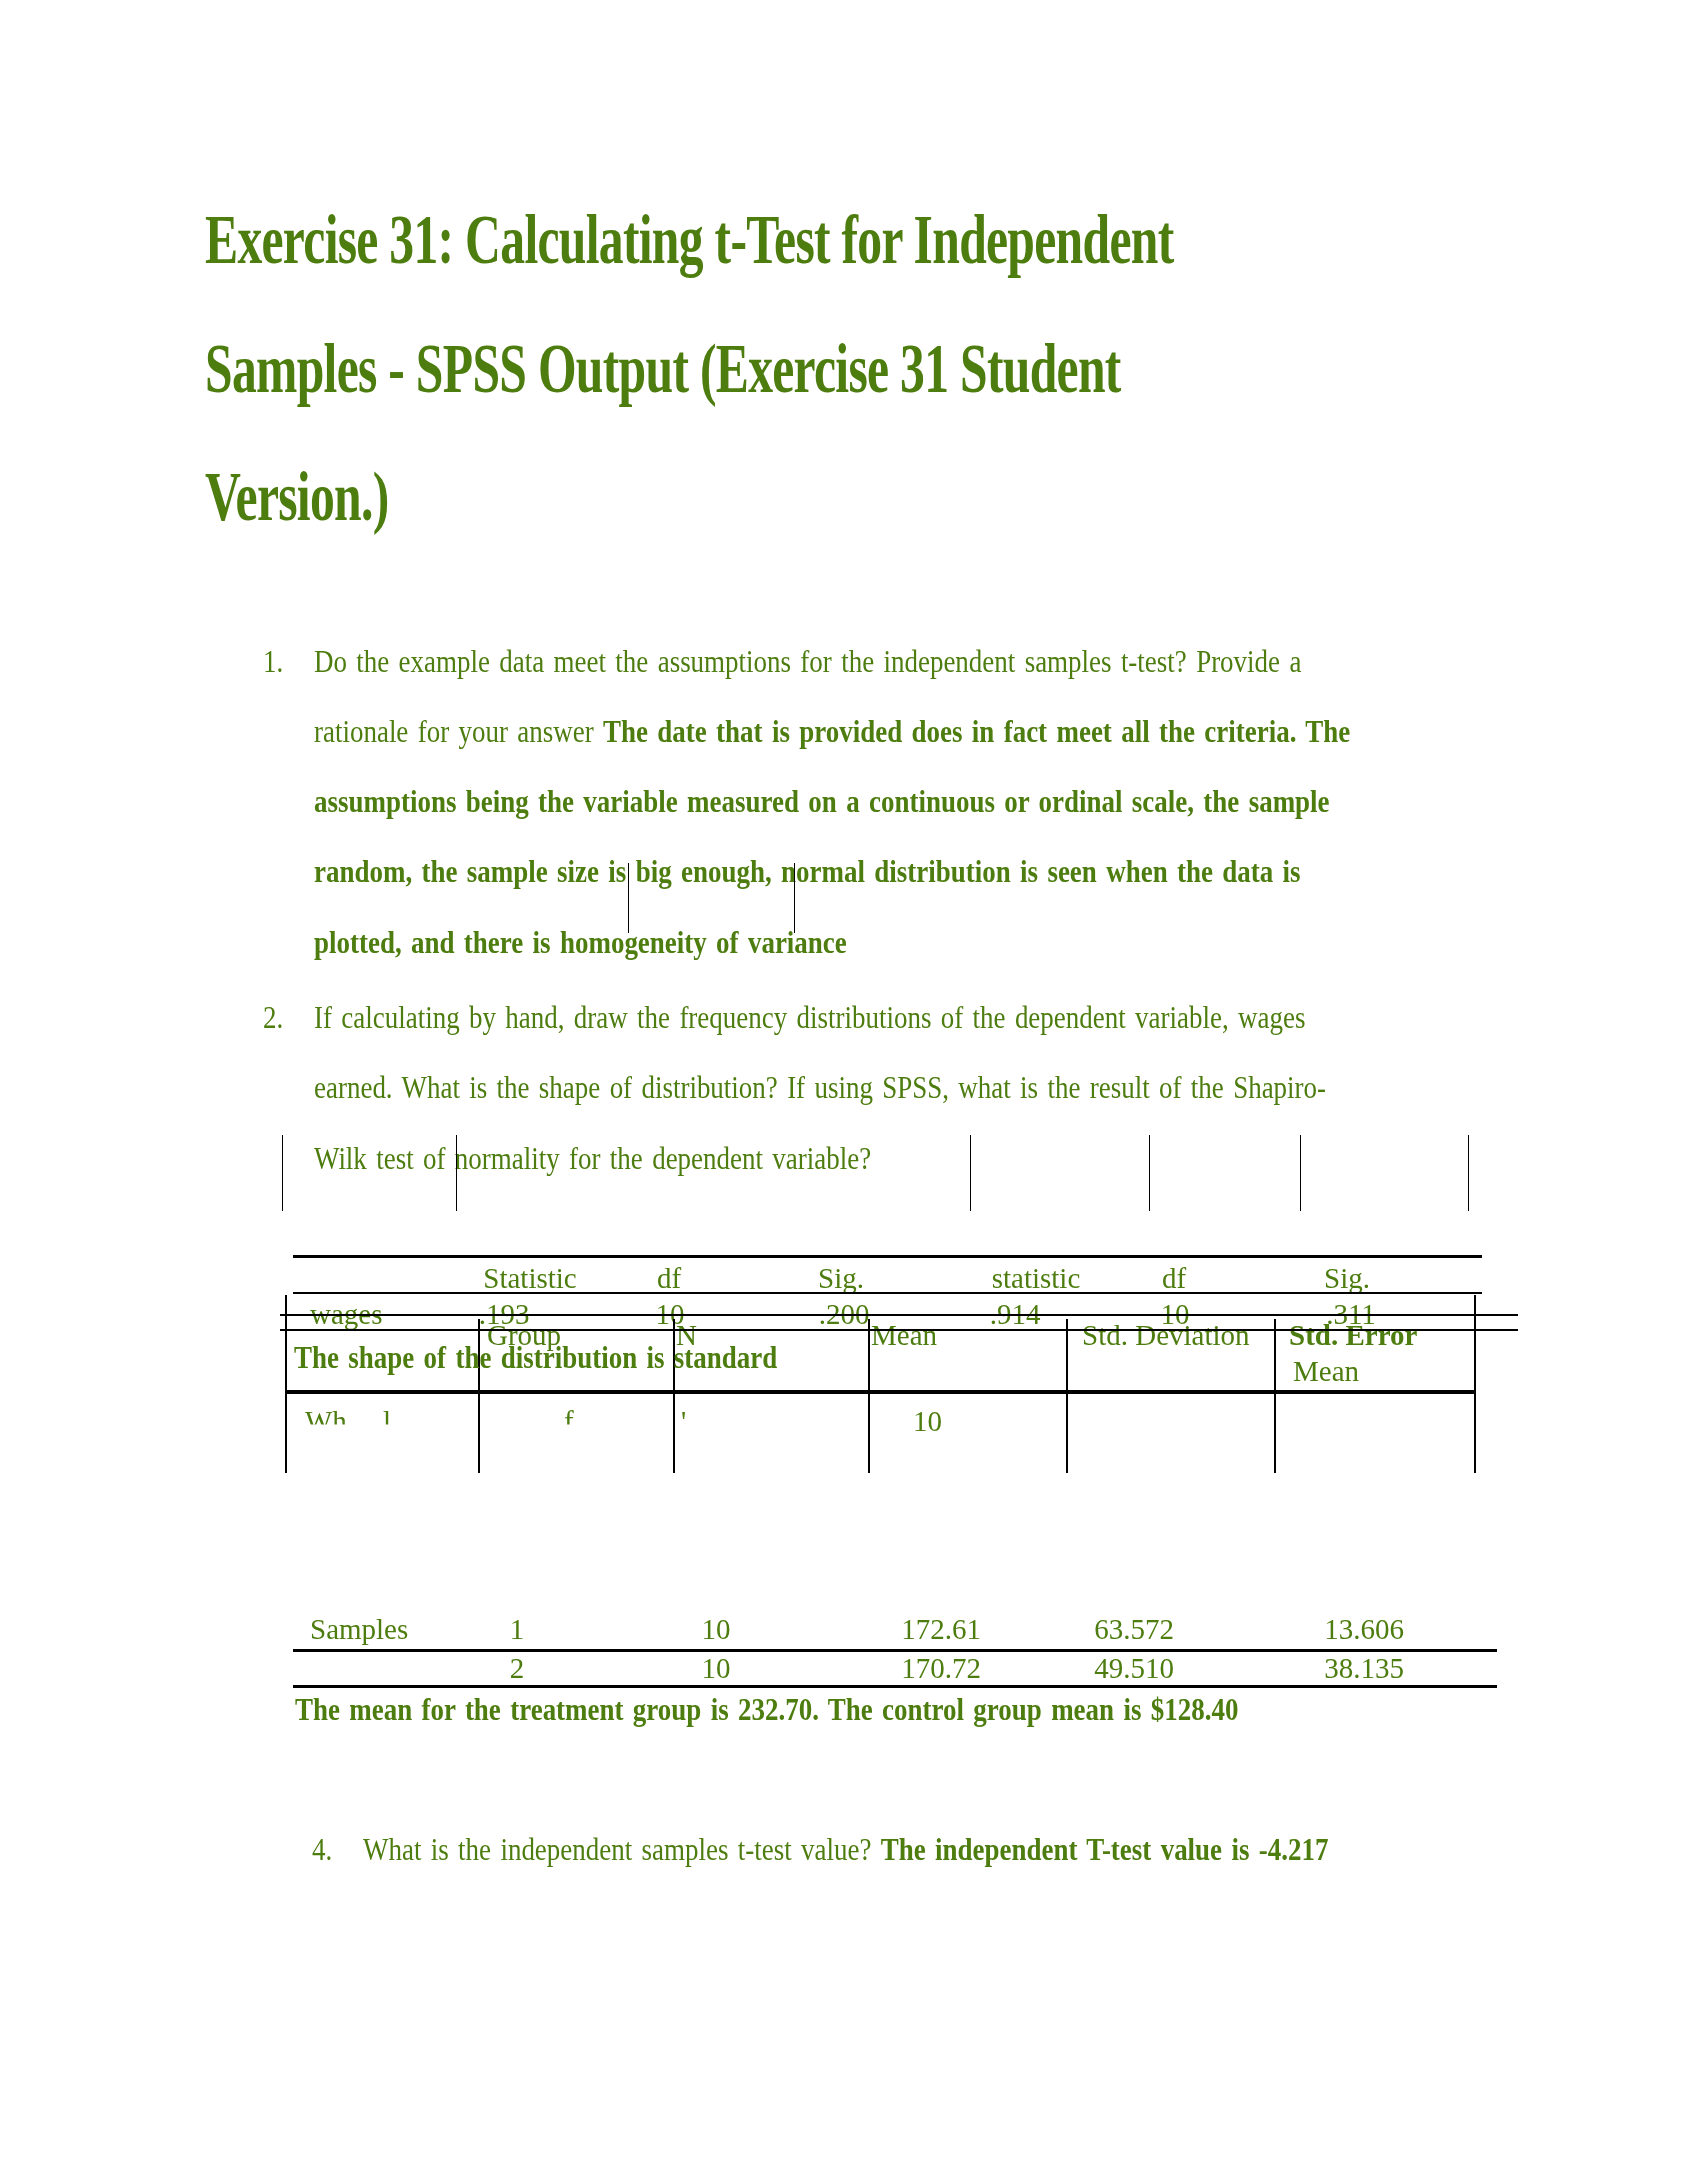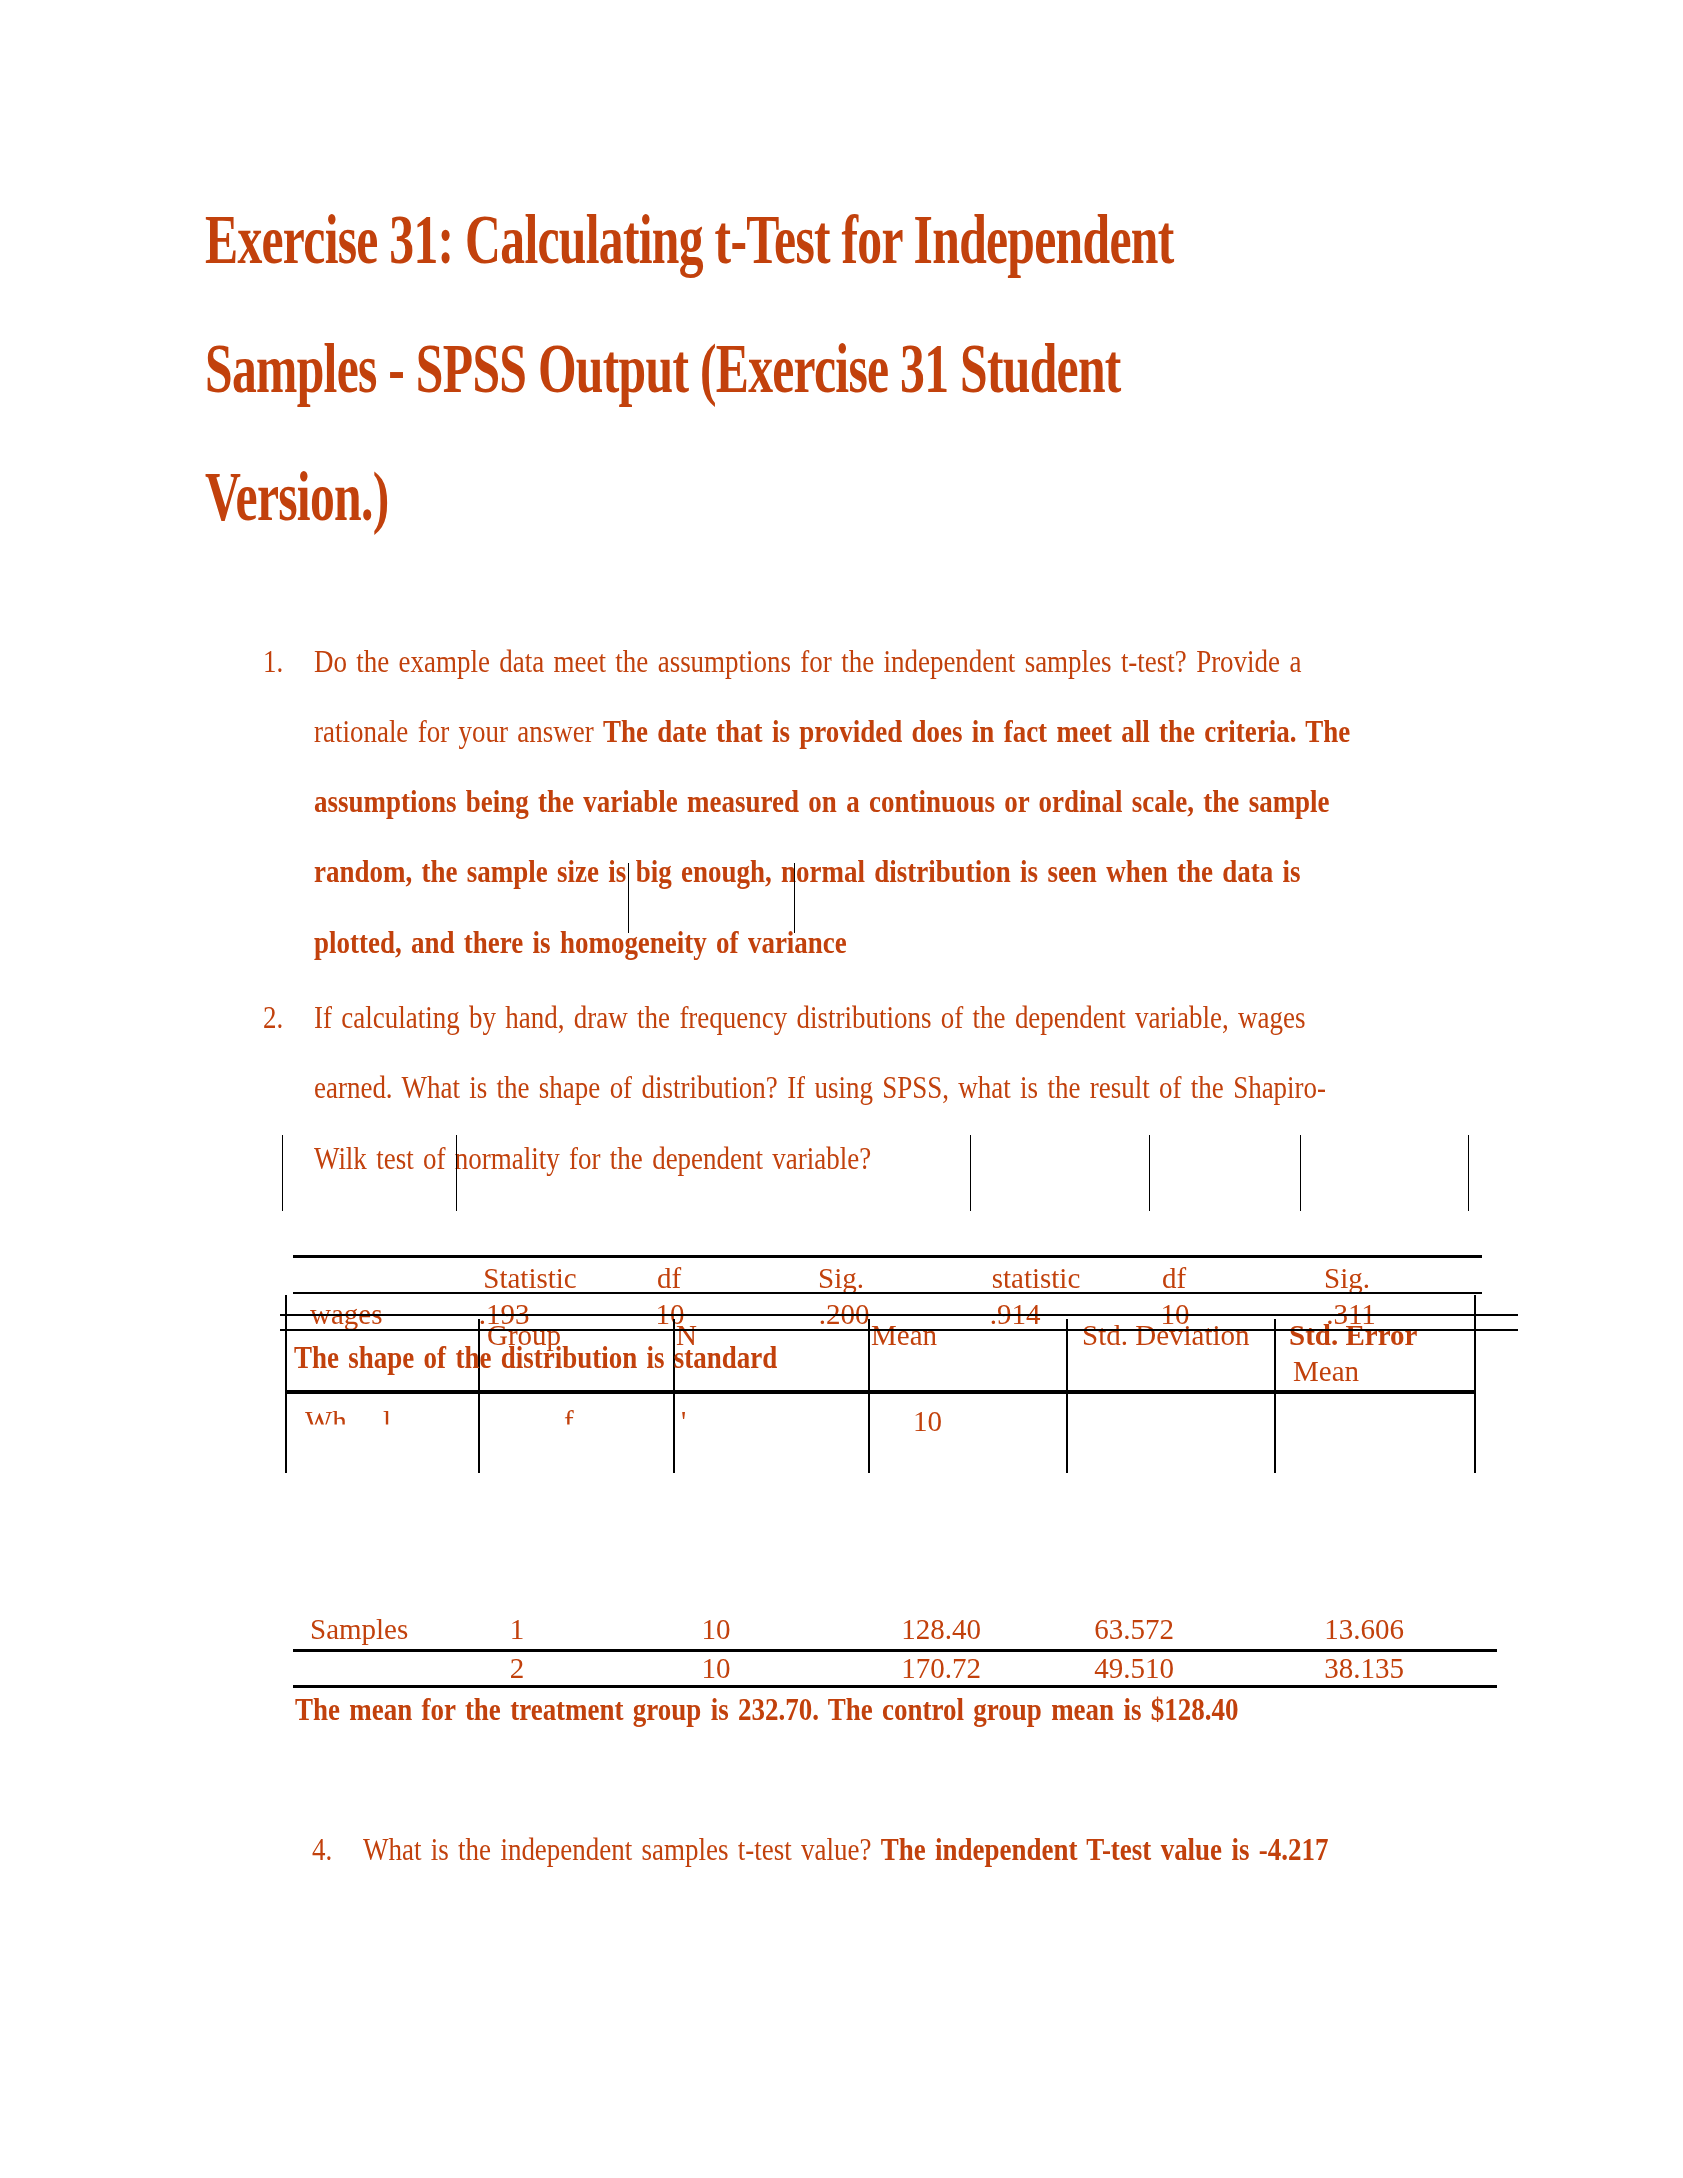--- a/index.html
+++ b/index.html
@@ -1,18 +1,18 @@
 <!DOCTYPE html>
 <html><head>
 <meta charset="utf-8">
 <style>
   html,body { margin:0; padding:0; background:#e8e8e8; }
   .page {
     position:relative; width:1683px; height:2178px;
-    background:#ffffff; color:#c2410c;
+    background:#ffffff; color:#4d7c0f;
     font-family:"Liberation Serif", serif;
     overflow:hidden; margin:0 auto;
   }
   
   .t {
     position:absolute; font-weight:bold; font-size:69px; line-height:1.1;
     white-space:nowrap; transform:scaleX(0.72); transform-origin:0 0;
     letter-spacing:-1px;
   }
   
@@ -102,21 +102,21 @@
   <div class="tt cut" style="left:564px; top:1406px;">f .</div>
   <div class="tt cut" style="left:681px; top:1406px;">'</div>
   <div class="tt" style="left:913px; top:1406px;">10</div>
 
   <div class="hl" style="left:280px; top:1314px; width:1238px; height:2px;"></div>
   <div class="hl" style="left:280px; top:1329px; width:1238px; height:2px;"></div>
 
   <div class="tt" style="left:310px;  top:1614px;">Samples</div>
   <div class="tc" style="left:517px;  top:1614px;">1</div>
   <div class="tc" style="left:716px;  top:1614px;">10</div>
-  <div class="tc" style="left:941px;  top:1614px;">128.40</div>
+  <div class="tc" style="left:941px;  top:1614px;">172.61</div>
   <div class="tc" style="left:1134px; top:1614px;">63.572</div>
   <div class="tc" style="left:1364px; top:1614px;">13.606</div>
   <div class="hl" style="left:293px; top:1649px; width:1204px; height:3px;"></div>
   <div class="tc" style="left:517px;  top:1653px;">2</div>
   <div class="tc" style="left:716px;  top:1653px;">10</div>
   <div class="tc" style="left:941px;  top:1653px;">170.72</div>
   <div class="tc" style="left:1134px; top:1653px;">49.510</div>
   <div class="tc" style="left:1364px; top:1653px;">38.135</div>
   <div class="hl" style="left:293px; top:1685px; width:1204px; height:3px;"></div>
   <div class="bl b" style="left:295px; top:1692px;">The mean for the treatment group is 232.70. The control group mean is $128.40</div>

